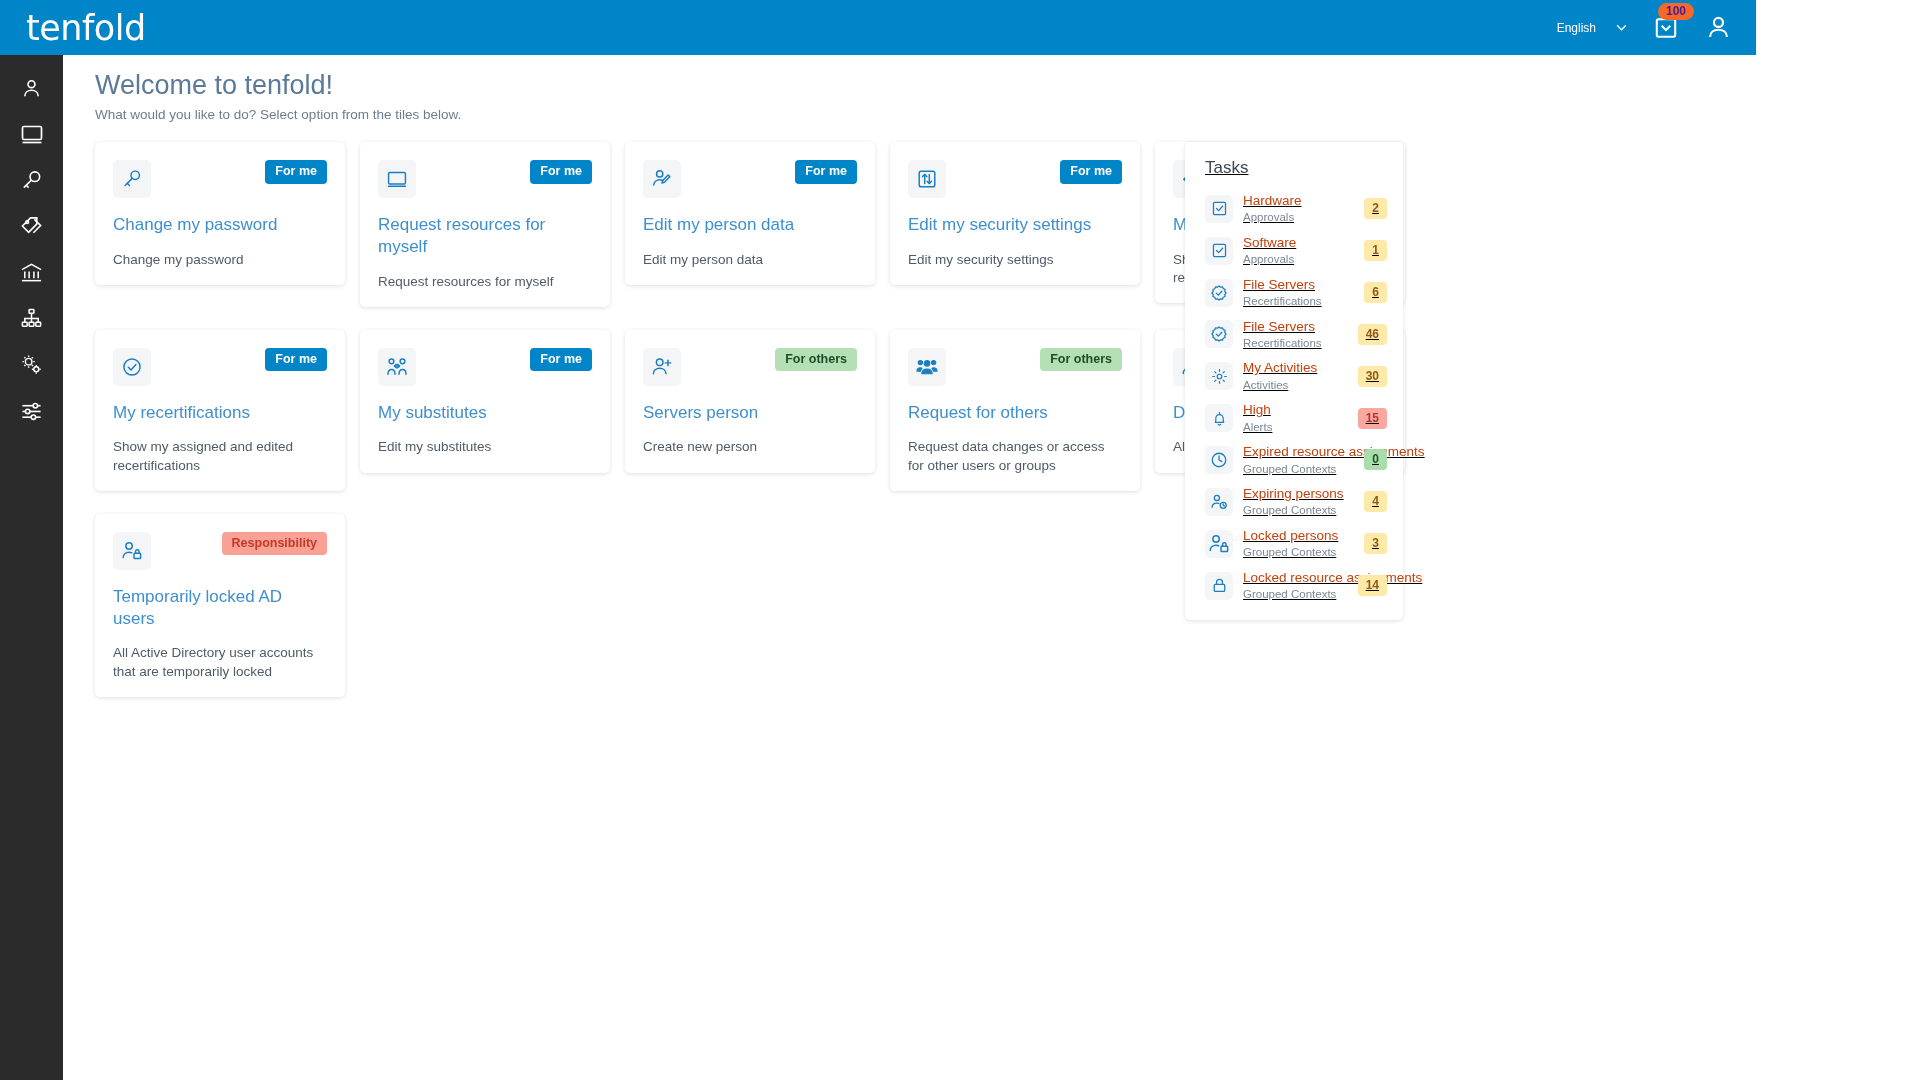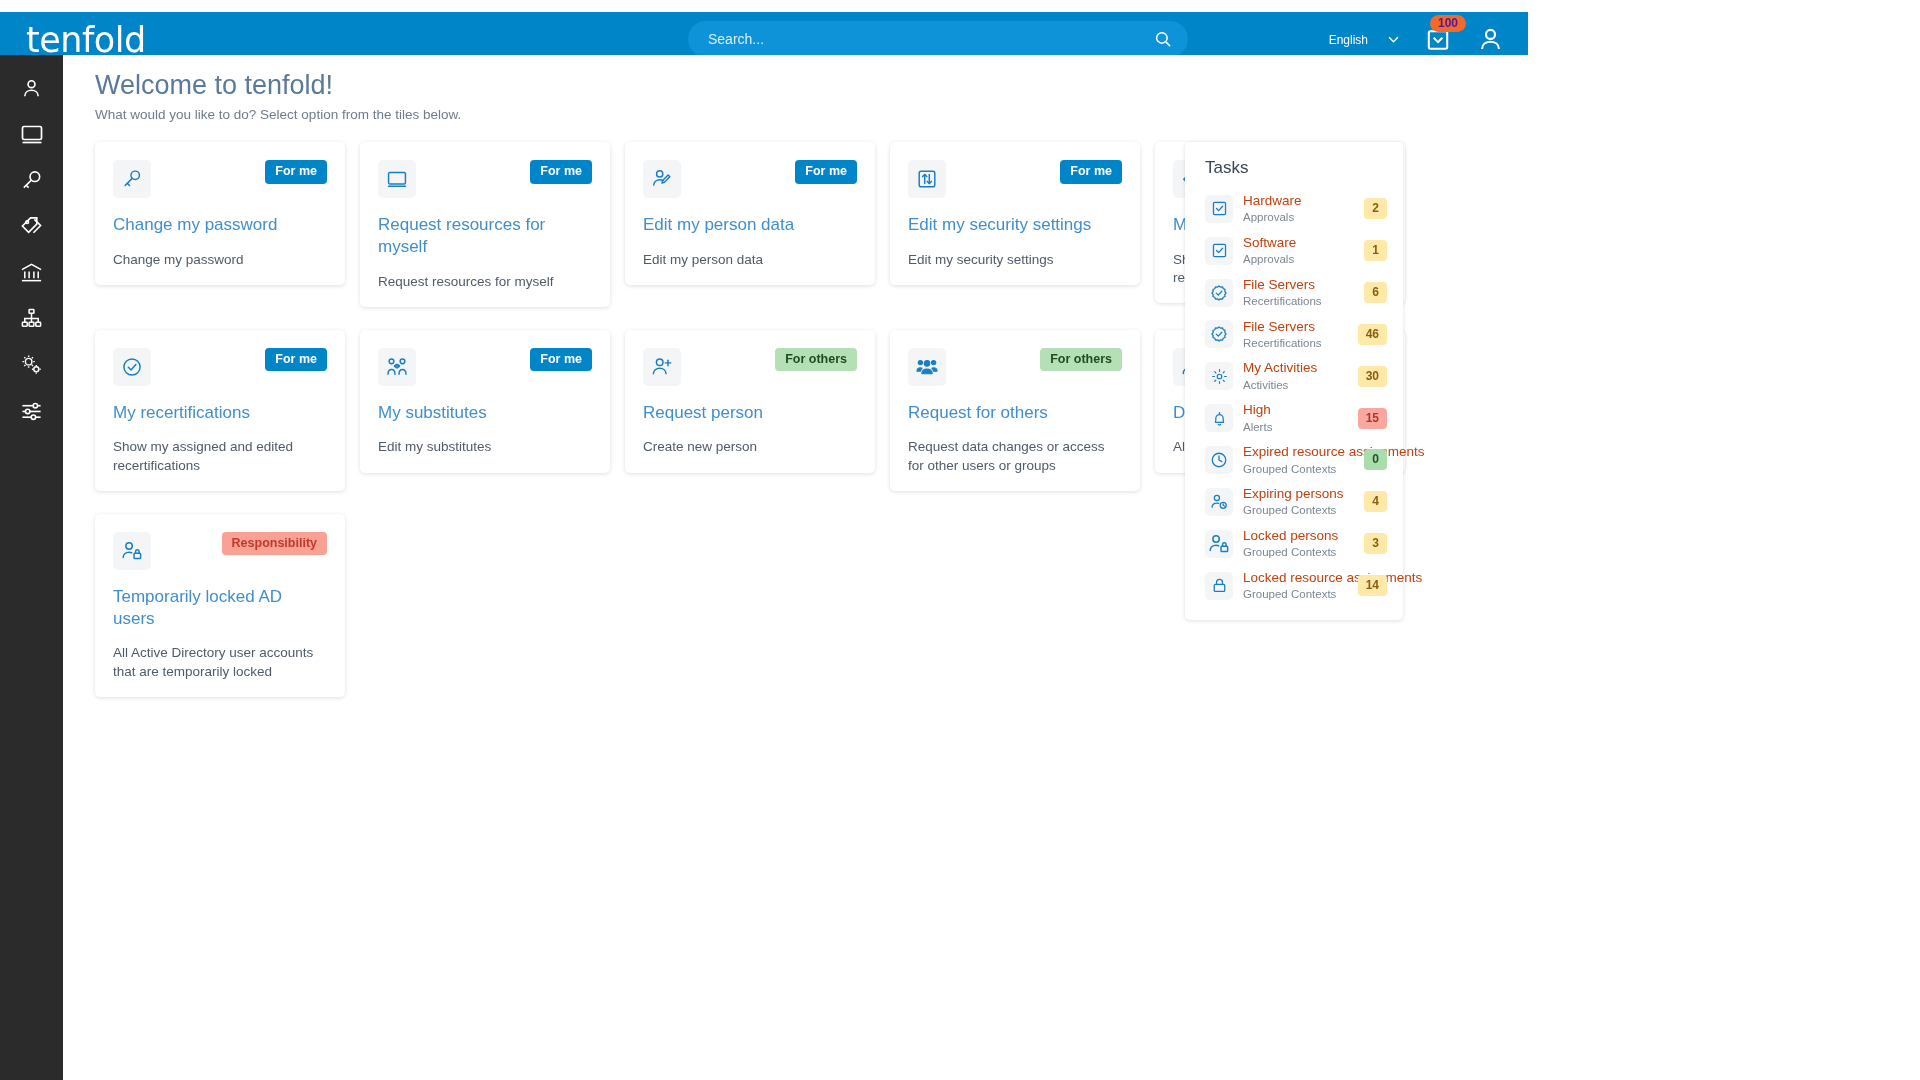--- a/index.html
+++ b/index.html
@@ -5,22 +5,22 @@
   * { box-sizing: border-box; margin: 0; padding: 0; }
   html, body {
     width: 1920px; height: 1080px;
     font-family: "Liberation Sans", sans-serif;
     background: #ffffff;
     overflow: hidden;
   }
 
   
   .header {
-    position: absolute; top: 12px; left: 0;
-    width: 1528px; height: 55px;
+    position: absolute; top: 0; left: 0;
+    width: 1756px; height: 55px;
     background: #0085c9;
     display: flex; align-items: center;
   }
   .logo {
     width: 200px; padding-left: 26px;
     color: #ffffff;
     font-size: 35px; font-weight: 400;
     letter-spacing: -0.5px;
     font-family: "DejaVu Sans", sans-serif;
   }
@@ -139,20 +139,21 @@
   }
 
   
   .tasks {
     position: absolute; left: 1122px; top: 87px;
     width: 218px; min-width: 218px;
     background: #ffffff;
     border-radius: 5px;
     box-shadow: 0 1px 4px rgba(0,0,0,0.13);
     padding: 14px 0 14px 0;
+    text-decoration: underline;
   }
   .tasks-title {
     font-size: 17px; color: #3b4754; font-weight: 400;
     padding: 2px 0 10px 20px;
   }
   .task-row {
     display: flex; align-items: center;
     padding: 5px 16px 5px 20px;
     cursor: pointer;
   }
@@ -184,27 +185,20 @@
   .cnt-green  { background: #abdcab; color: #1f5226; }
 
   svg { display: block; }
 </style>
 </head>
 <body>
 
 <div class="header">
   <div class="logo">tenfold</div>
 
-  <div class="search-wrap">
-    <input class="search-box" type="text" placeholder="Search..." style="">
-    <svg class="search-icon" viewBox="0 0 24 24" fill="none" stroke="#ffffff" stroke-width="2">
-      <circle cx="10.5" cy="10.5" r="7"></circle>
-        <line x1="15.8" y1="15.8" x2="21.5" y2="21.5"></line>
-    </svg>
-  </div>
 
   <div class="header-right">
     <div class="lang">
       <span>English</span>
       <svg class="chev" viewBox="0 0 12 8" fill="none" stroke="#ffffff" stroke-width="1.6">
         <polyline points="1,1.5 6,6.5 11,1.5"></polyline>
       </svg>
     </div>
     <div class="inbox-wrap">
       <svg width="26" height="26" viewBox="0 0 24 24" fill="none" stroke="#ffffff" stroke-width="1.9">
@@ -400,21 +394,21 @@
       <div class="tile-icon">
             <svg width="22" height="22" viewBox="0 0 24 24" fill="none" stroke="#1a7ec2" stroke-width="1.6" stroke-linecap="round" stroke-linejoin="round">
               <circle cx="9.5" cy="6.8" r="3.6"></circle>
               <path d="M2.6 19.4c0-3.8 3.1-6 6.9-6s6.9 2.2 6.9 6"></path>
               <line x1="18.5" y1="4.5" x2="18.5" y2="10.5"></line>
               <line x1="15.5" y1="7.5" x2="21.5" y2="7.5"></line>
             </svg>
           </div>
       <span class="badge others">For others</span>
     </div>
-    <div class="tile-title">Request person</div>
+    <div class="tile-title">Servers person</div>
     <div class="tile-desc">Create new person</div>
       </div>
       <div class="tile">
     <div class="tile-top">
       <div class="tile-icon">
             <svg width="22" height="22" viewBox="0 0 24 24" fill="#1a7ec2" stroke="#1a7ec2" stroke-width="1.1" stroke-linejoin="round">
               <circle cx="12" cy="8" r="3.1"></circle>
               <circle cx="4.8" cy="7.2" r="2.4"></circle>
               <circle cx="19.2" cy="7.2" r="2.4"></circle>
               <path d="M6.3 19.4c0-3.2 2.5-5.1 5.7-5.1s5.7 1.9 5.7 5.1z"></path>

